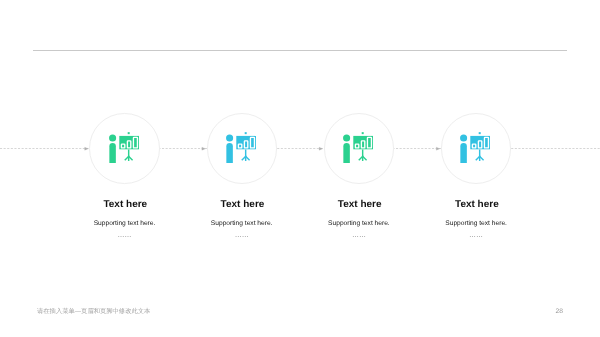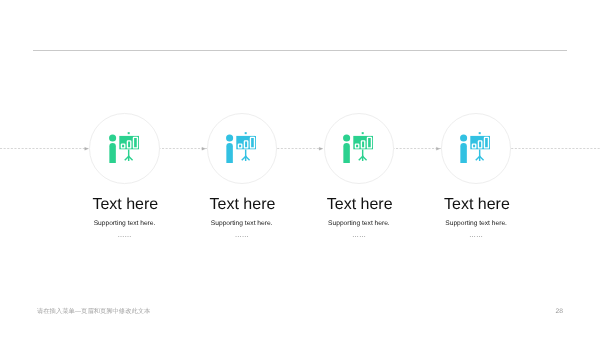--- a/index.html
+++ b/index.html
@@ -71,22 +71,22 @@
     left: 64.3px;
     width: 30.1px;
     height: 31.1px;
   }
   .icon-wrap svg { display: block; }
   .title {
     position: absolute;
     top: 199.8px;
     left: 0;
     width: 160px;
-    font-size: 16px;
-    font-weight: normal;
+    font-size: 10px;
+    font-weight: bold;
     color: #121212;
     line-height: 10px;
     padding-left: 1.6px;
     box-sizing: border-box;
   }
   .subtitle {
     position: absolute;
     top: 220px;
     left: 0;
     width: 160px;

